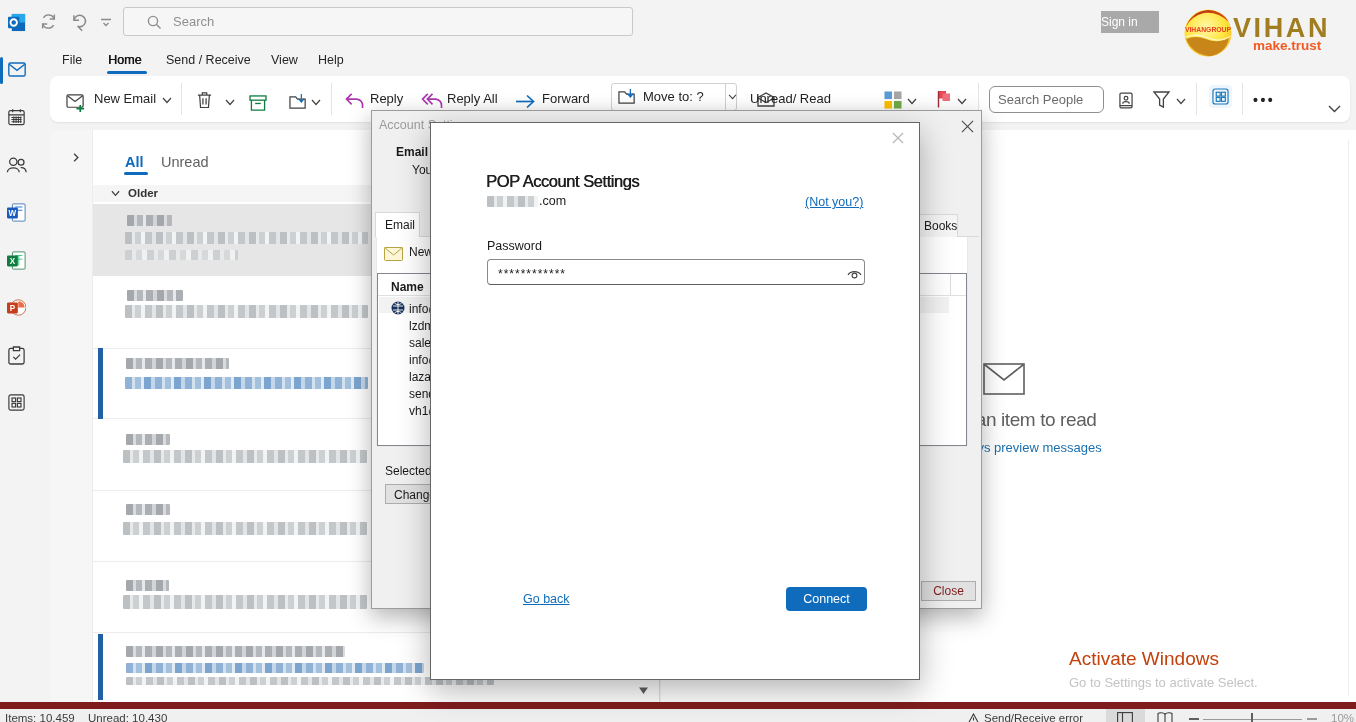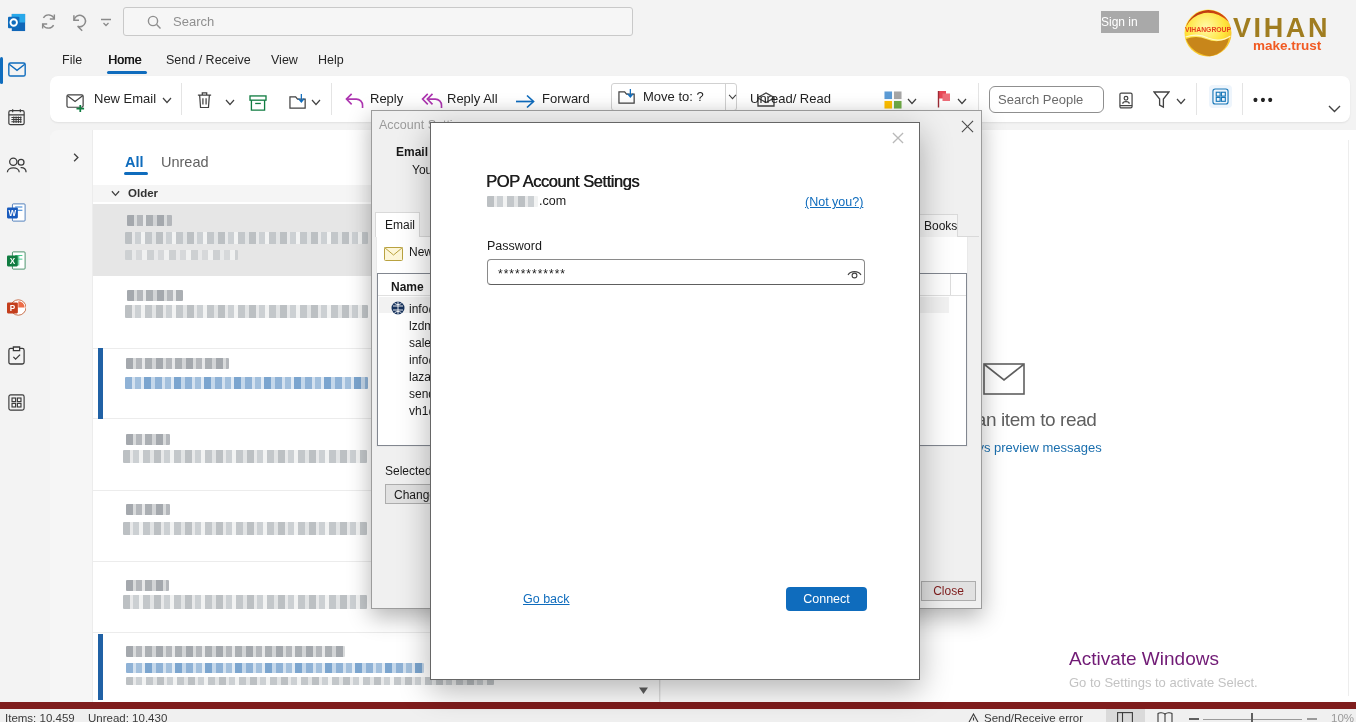--- a/index.html
+++ b/index.html
@@ -292,21 +292,21 @@
 </div>
 
 <div class="abs" style="left:661px;top:130px;width:695px;height:572px;background:#fff;">
   <svg class="abs" style="left:322px;top:233px;" width="42" height="32" viewBox="0 0 42 32" fill="none" stroke="#5f5f5f" stroke-width="1.6">
     <rect x="1" y="1" width="40" height="30"></rect>
     <path d="M1.5 1.5 L21 17 L40.5 1.5"></path>
   </svg>
   <div class="abs" style="left:0px;top:279px;width:695px;text-align:center;font-size:19px;letter-spacing:-0.4px;color:#5f5f5f;">Select an item to read</div>
   <div class="abs" style="left:17px;top:310px;width:695px;text-align:center;font-size:13px;color:#1b6fae;">Always preview messages</div>
   <div class="abs" style="left:687px;top:10px;width:1px;height:556px;background:#ededed;"></div>
-  <div class="abs" style="left:408px;top:518px;font-size:19px;color:#701a75;">Activate Windows</div>
+  <div class="abs" style="left:408px;top:518px;font-size:19px;color:#c2410c;">Activate Windows</div>
   <div class="abs" style="left:408px;top:545px;font-size:13px;color:#c3c3c3;">Go to Settings to activate Select.</div>
 </div>
 
 <div class="abs" style="left:0;top:702px;width:1356px;height:20px;background:#f0f0f0;border-top:7px solid #7f1d1d;font-size:11.5px;color:#3b3b3b;">
   <div class="abs" style="left:5px;top:3px;">Items: 10,459</div>
   <div class="abs" style="left:88px;top:3px;">Unread: 10,430</div>
   <svg class="abs" style="left:967px;top:4px;" width="13" height="12" viewBox="0 0 13 12" fill="none" stroke="#3b3b3b" stroke-width="1.1">
     <path d="M6.5 1 L12 11 H1 Z"></path>
       <path d="M6.5 4.5 V7.5 M6.5 9 V9.8"></path>
   </svg>

